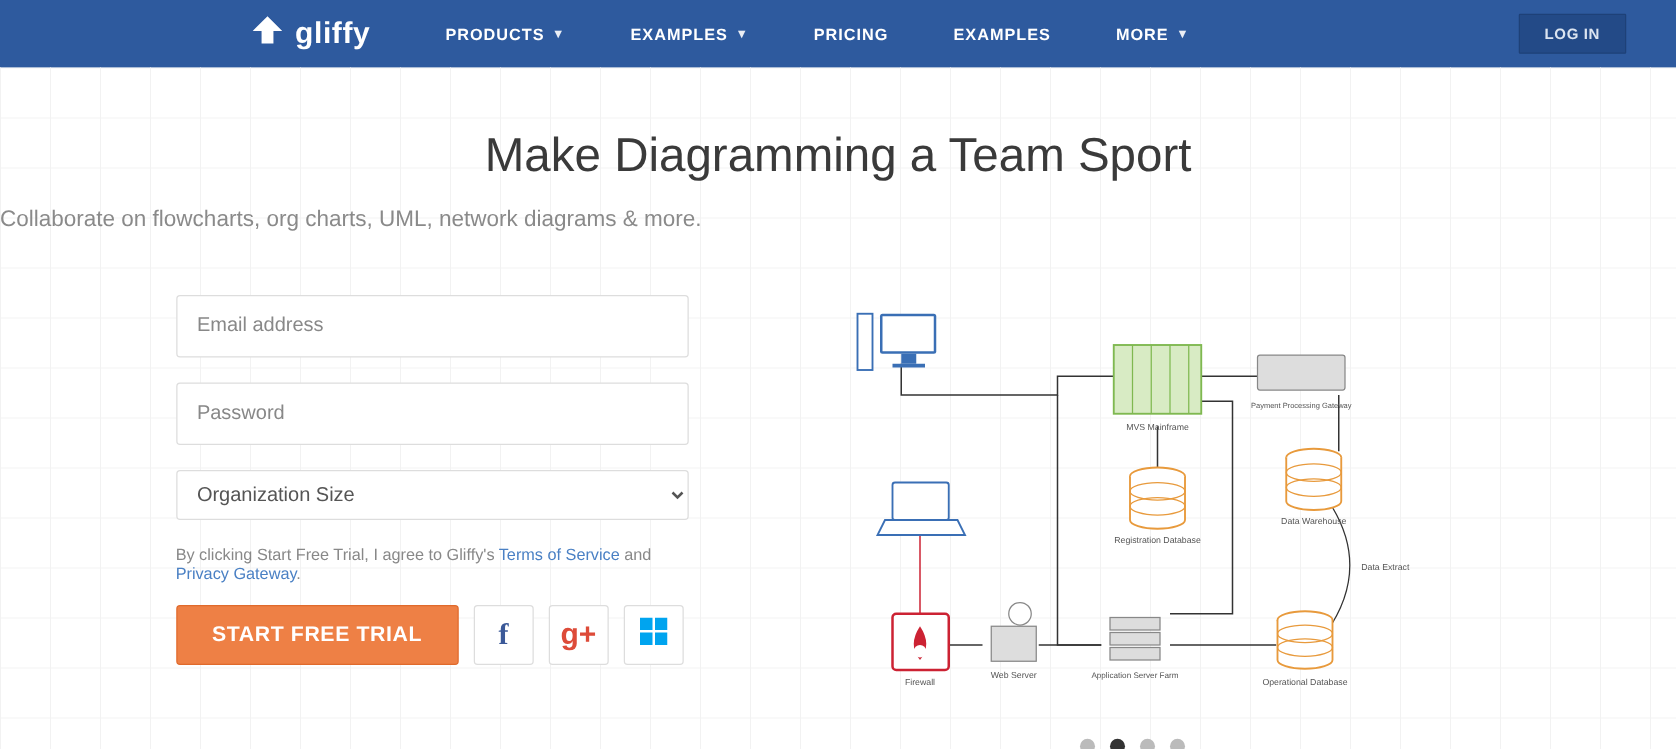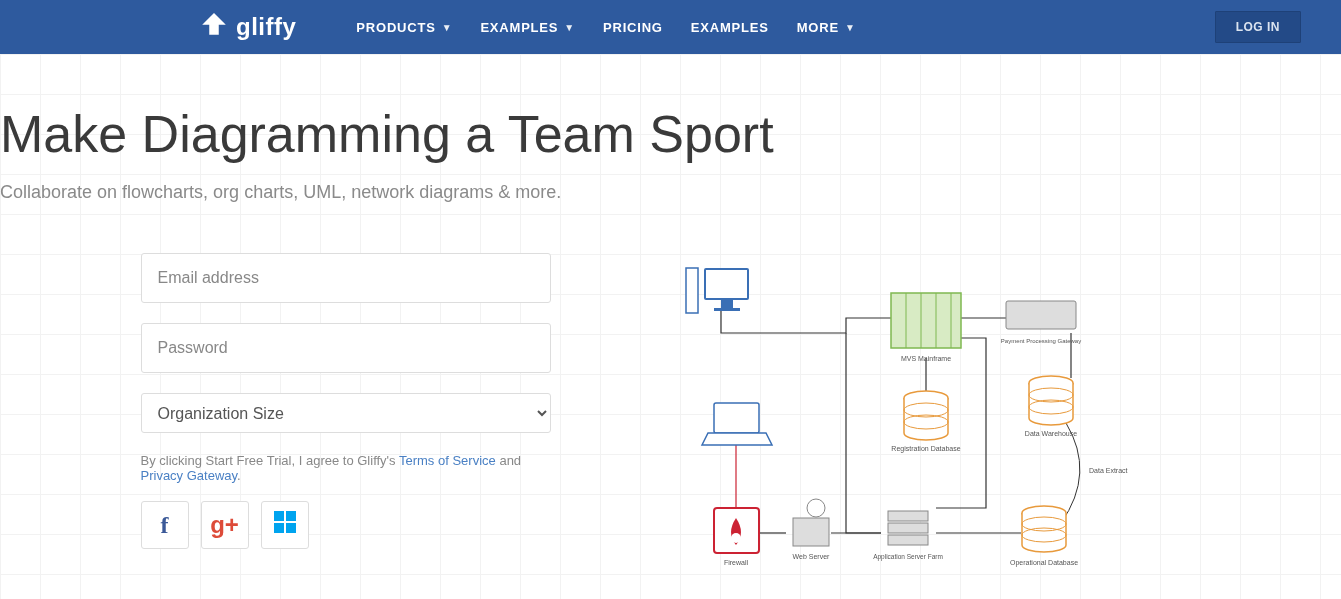--- a/index.html
+++ b/index.html
@@ -15,21 +15,21 @@
 }
 .logo {
   display: flex;
   align-items: center;
   font-size: 24px;
   font-weight: 600;
   letter-spacing: 0.5px;
   margin-right: 60px;
 }
 .logo-icon { margin-right: 8px; }
-.nav { display: flex; gap: 28px; flex: 1; }
+.nav { display: flex; gap: 52px; flex: 1; }
 .nav-item {
   font-size: 13px;
   font-weight: 600;
   letter-spacing: 0.8px;
   display: flex;
   align-items: center;
   gap: 6px;
   cursor: pointer;
 }
 .chevron { font-size: 10px; opacity: 0.9; }
@@ -48,21 +48,22 @@
 .grid-bg {
   background-image:
     linear-gradient(#f2f2f2 1px, transparent 1px),
     linear-gradient(90deg, #f2f2f2 1px, transparent 1px);
   background-size: 40px 40px;
   min-height: 545px;
   padding-top: 50px;
 }
 
 .hero-title {
-  font-size: 52px;
+  text-align: center;
+  font-size: 38px;
   font-weight: 400;
   color: #3a3a3a;
 }
 .hero-sub {
   text-align: left;
   font-size: 18px;
   color: #8a8a8a;
   margin-top: 18px;
 }
 
@@ -180,20 +181,21 @@
     <div class="form-col">
       <input class="input" type="text" placeholder="Email address" style="">
       <input class="input" type="password" placeholder="Password" style="">
       <select class="select">
         <option>Organization Size</option>
       </select>
       <p class="legal">
         <span>By clicking Start Free Trial, I agree to Gliffy's </span><a href="#">Terms of Service</a><span> and </span><a href="#">Privacy Gateway</a><span>.</span>
       </p>
       <div class="btn-row">
+        <button class="trial-btn">START FREE TRIAL</button>
         <div class="social-btn fb">
             <span>f</span>
           </div>
         <div class="social-btn gp">
             <span>g+</span>
           </div>
         <div class="social-btn win">
           <span>
             <svg width="22" height="22" viewBox="0 0 22 22">
                 <rect x="0" y="0" width="10" height="10" fill="#00a4ef"></rect>

